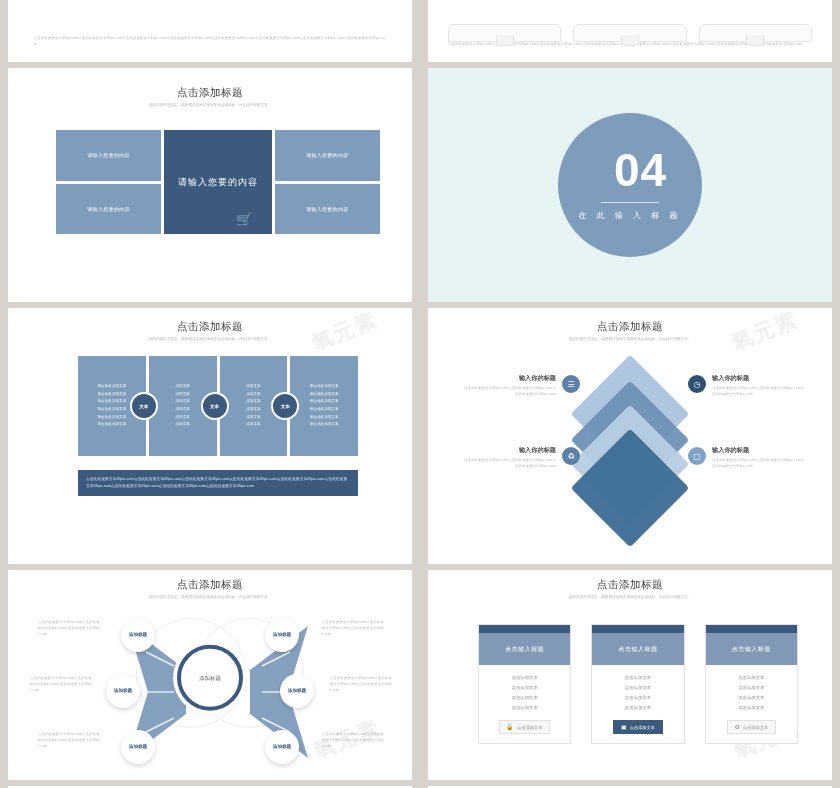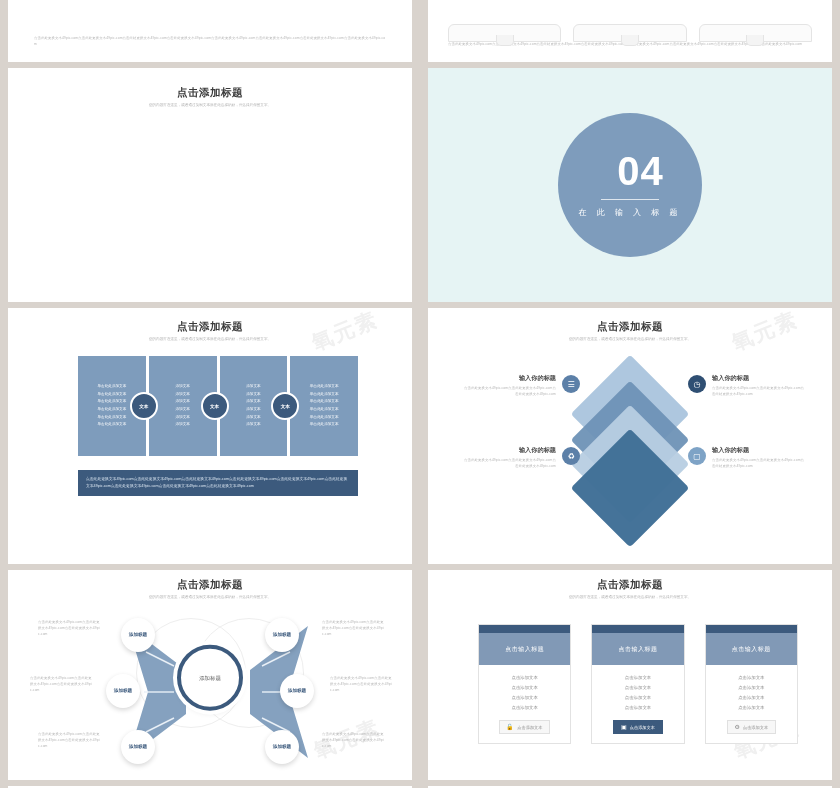--- a/index.html
+++ b/index.html
@@ -16,21 +16,21 @@
     grid-template-rows:68px 240px 262px 216px 4px;
   }
   .cell{position:relative;overflow:hidden;box-sizing:border-box;padding:0 8px 6px 8px;}
   .slide{
     position:relative;width:100%;height:100%;
     background:#fff;box-sizing:border-box;overflow:hidden;
   }
   .slide.mint{background:#e6f4f4;}
   
   .s-title{
-    text-align:center;font-weight:bold;color:#3b3b3b;
+    text-align:center;font-weight:normal;color:#3b3b3b;
     font-size:10.5px;letter-spacing:.5px;
   }
   .s-sub{
     text-align:center;color:#aeaeae;font-size:3.6px;line-height:1.5;
     margin-top:3px;padding:0 120px;
   }
   .tiny-body{
     color:#b5b5b5;font-size:3.4px;line-height:1.75;
     letter-spacing:.1px;word-break:break-all;
   }
@@ -65,21 +65,21 @@
     position:relative;letter-spacing:1px;
   }
   .cart{position:absolute;right:18px;bottom:8px;color:#111;font-size:13px;line-height:1;}
 
   
   .circ-wrap{position:absolute;inset:0;display:flex;align-items:center;justify-content:center;}
   .big-circle{
     width:144px;height:144px;border-radius:50%;background:#7e9cbc;
     display:flex;flex-direction:column;align-items:center;justify-content:center;color:#fff;
   }
-  .big-num{font-size:40px;font-weight:bold;line-height:.95;letter-spacing:1px;margin-left:21px;}
+  .big-num{font-size:46px;font-weight:bold;line-height:.95;letter-spacing:1px;margin-left:21px;}
   .big-rule{width:58px;height:1px;background:rgba(255,255,255,.75);margin:9px 0 7px;}
   .big-sub{font-size:8px;letter-spacing:4px;text-align:center;}
 
   
   .cols{
     position:absolute;left:70px;top:48px;width:280px;height:100px;
     display:flex;gap:3px;
   }
   .col{
     flex:1;background:#7e9cbc;display:flex;align-items:center;justify-content:center;
@@ -176,20 +176,30 @@
         <div class="tiny-body" style="padding:0 20px 14px 20px;">点击此处更换文本49pic.com点击此处更换文本49pic.com点击此处更换文本49pic.com点击此处更换文本49pic.com点击此处更换文本49pic.com点击此处更换文本49pic.com点击此处更换文本49pic.com点击此处更换文本49pic.com</div>
       </div>
     </div>
   </div>
 
   <div class="cell">
     <div class="slide">
       <div style="padding-top:18px">
         <div class="s-title">点击添加标题</div>
         <div class="s-sub">您的内容打在这里，或者通过复制文本后在此选择粘贴，并选择只保留文字。</div>
+      </div>
+      <div class="boxes">
+        <div class="bx">请输入您要的内容</div>
+        <div class="bx center">
+          <span>请输入您要的内容</span>
+          <span class="cart">🛒</span>
+        </div>
+        <div class="bx">请输入您要的内容</div>
+        <div class="bx">请输入您要的内容</div>
+        <div class="bx">请输入您要的内容</div>
       </div>
     </div>
   </div>
 
   <div class="cell">
     <div class="slide mint">
       <div class="circ-wrap">
         <div class="big-circle">
           <div class="big-num">04</div>
           <div class="big-rule"></div>

